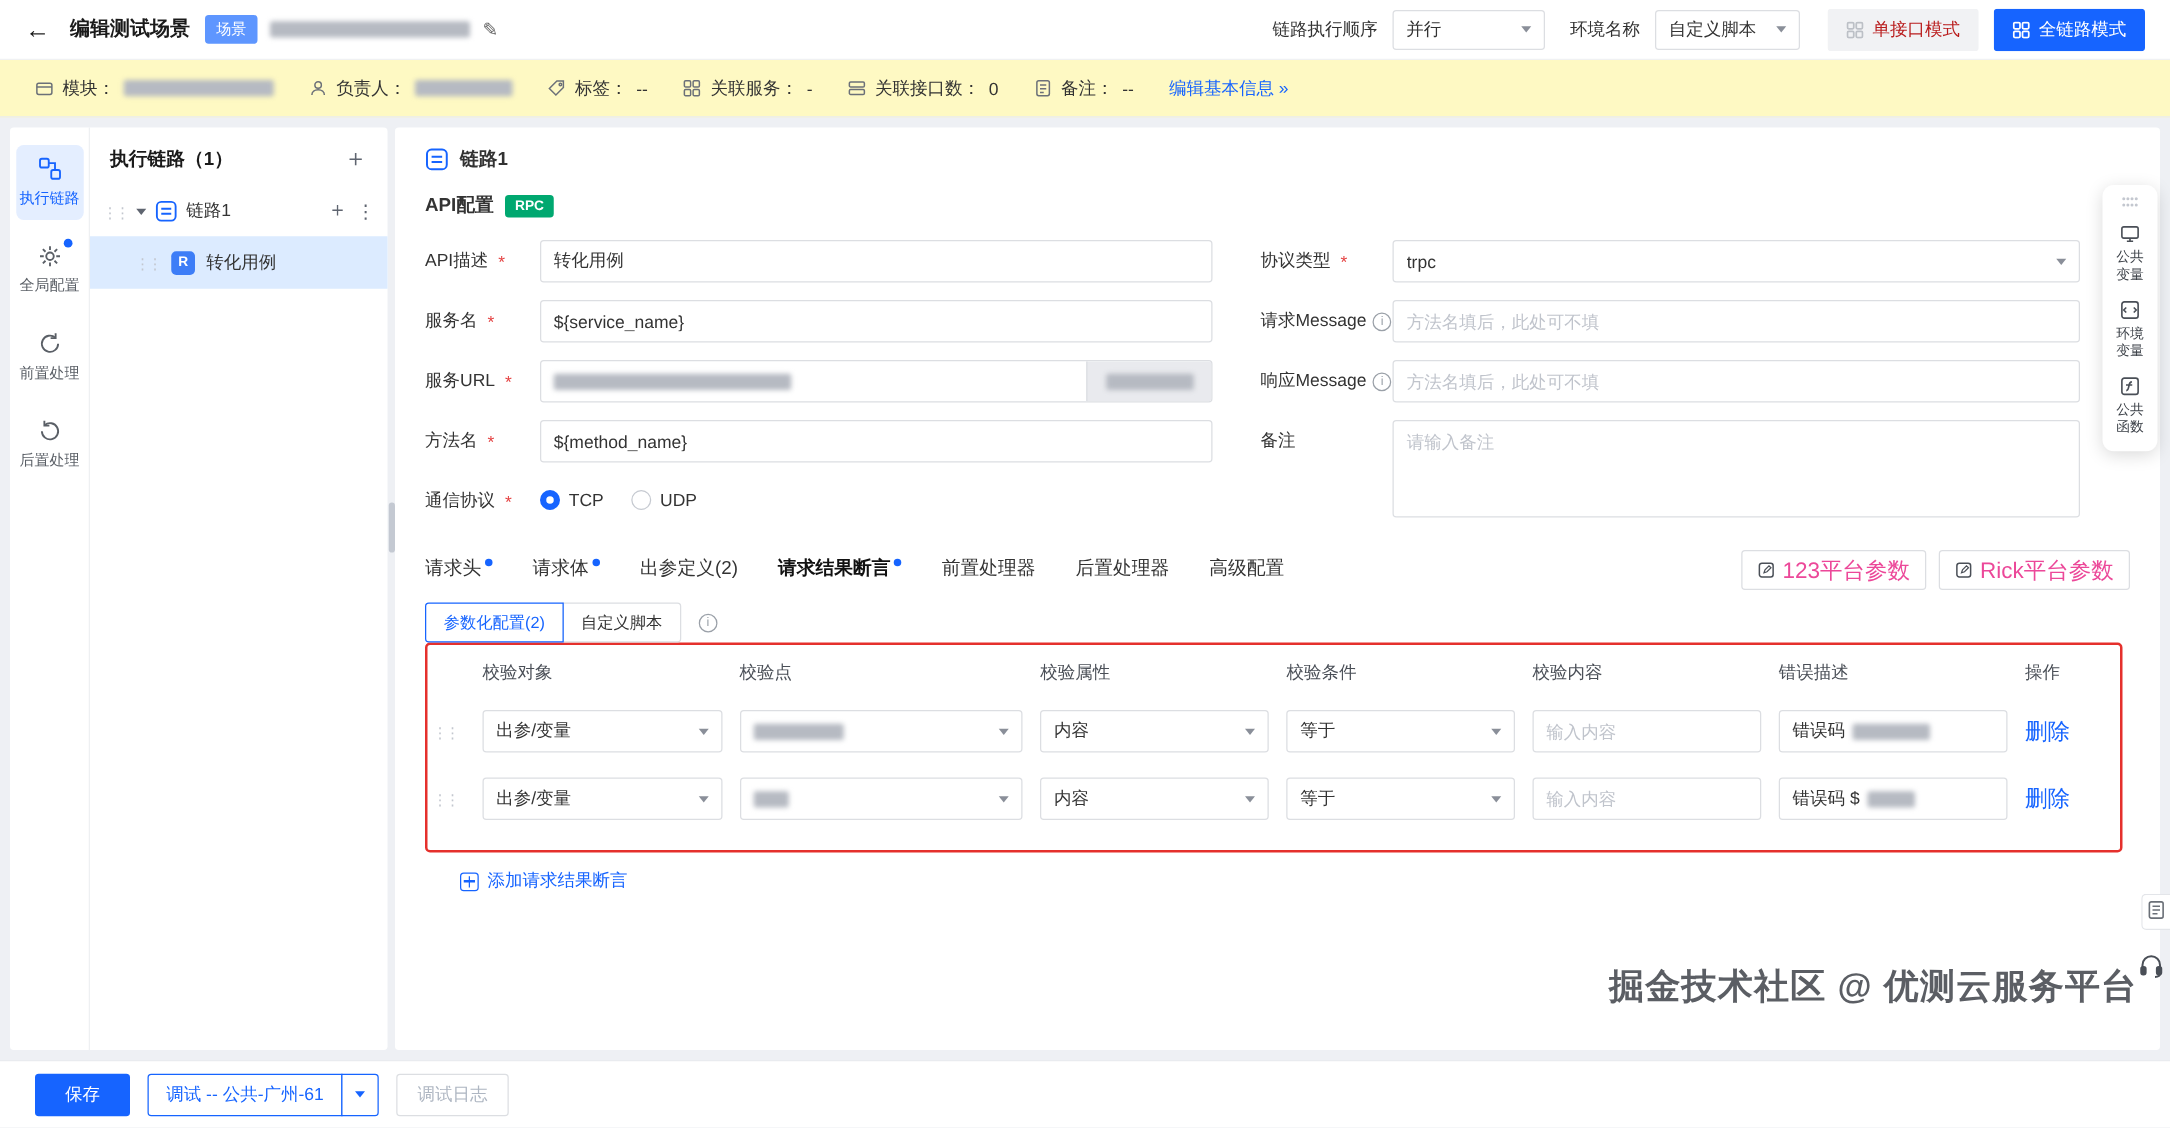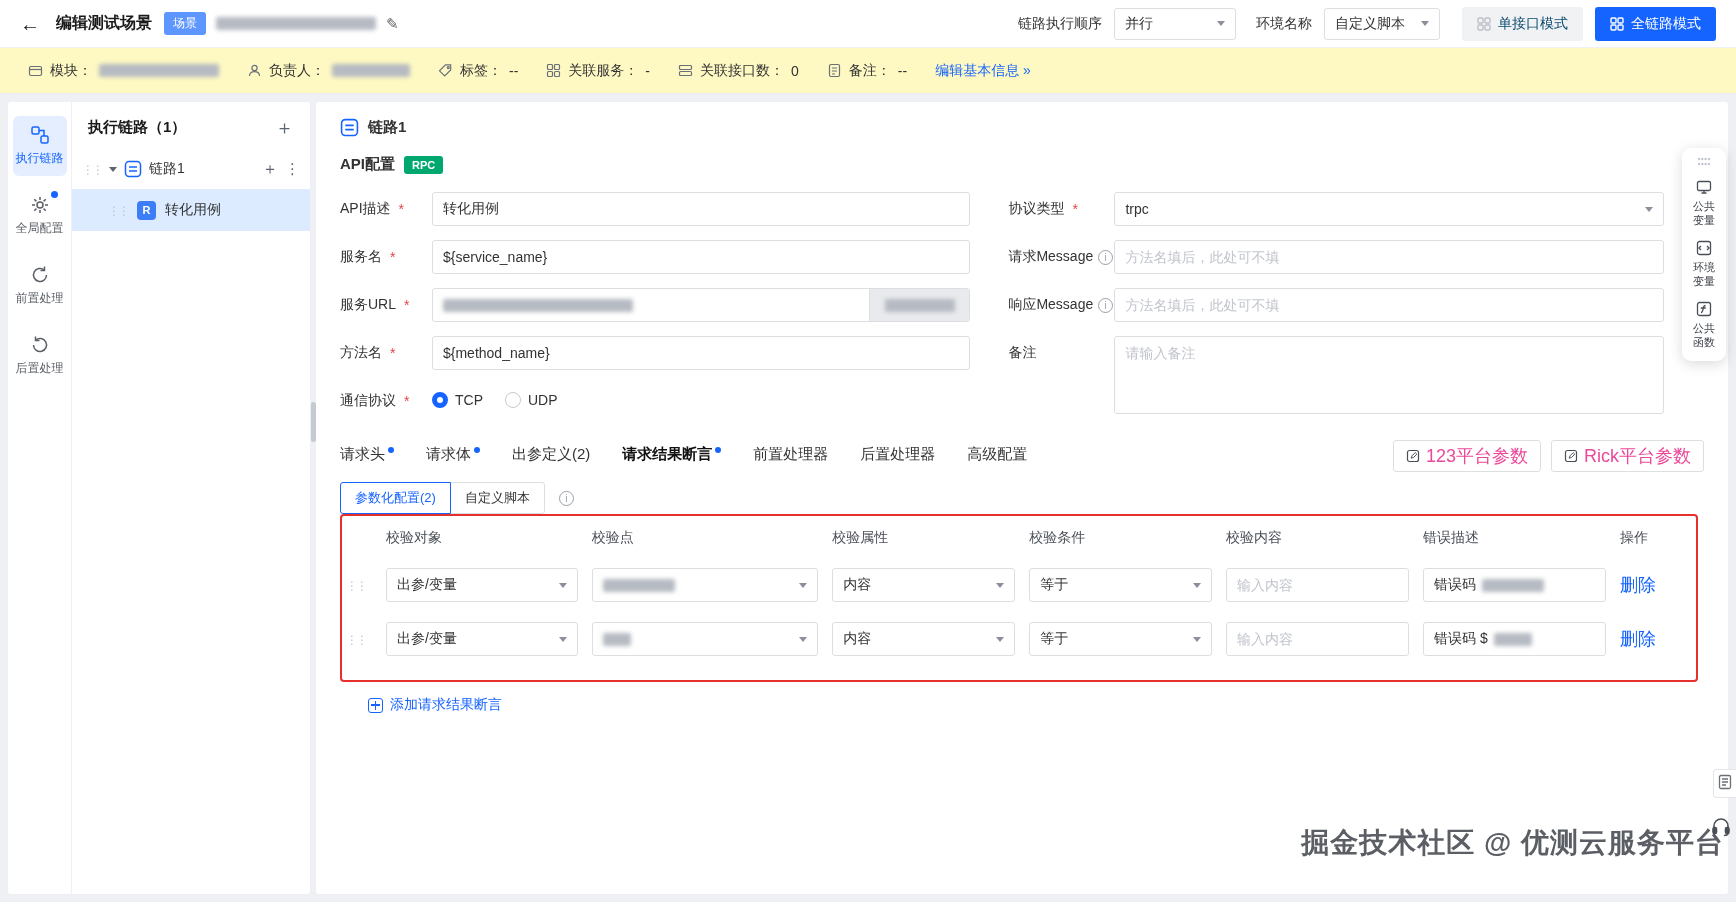--- a/index.html
+++ b/index.html
@@ -12,21 +12,21 @@
   .back{font-size:20px;color:#1a1a1a;margin-right:16px;cursor:pointer;line-height:1;}
   .page-title{font-weight:bold;font-size:16px;color:#1a1a1a;margin-right:12px;}
   .badge-scene{background:#5e96ff;color:#fff;font-size:12px;padding:3px 9px;border-radius:3px;margin-right:10px;}
   .redact{display:inline-block;height:13px;border-radius:2px;background:#b6bac2;filter:blur(2px);vertical-align:middle;}
   .pencil{color:#666;font-size:15px;margin-left:10px;cursor:pointer;}
   .topbar-right{margin-left:auto;display:flex;align-items:center;gap:12px;}
   .lbl{font-size:14px;color:#333;}
   .select{height:32px;border:1px solid var(--border);border-radius:3px;background:#fff;display:inline-flex;align-items:center;justify-content:space-between;padding:0 10px;font-size:14px;color:#333;cursor:pointer;}
   .caret{width:0;height:0;border-left:4px solid transparent;border-right:4px solid transparent;border-top:5px solid #8a8f99;margin-left:10px;flex:0 0 auto;}
   .btn{height:34px;border-radius:3px;display:inline-flex;align-items:center;gap:7px;padding:0 14px;font-size:14px;cursor:pointer;border:1px solid transparent;}
-  .btn-disabled{background:#f1f2f4;color:#0c4a6e;cursor:not-allowed;}
+  .btn-disabled{background:#f1f2f4;color:#b91c1c;cursor:not-allowed;}
   .btn-primary{background:var(--blue);color:#fff;}
 
   
   .infobar{height:46px;background:#fef9c3;display:flex;align-items:center;gap:28px;padding:0 28px;border-bottom:1px solid #e9ebef;flex:0 0 auto;}
   .info-item{display:flex;align-items:center;gap:7px;font-size:14px;color:#333;}
   .info-item svg{display:block;}
   .link{color:var(--blue);cursor:pointer;}
 
   
   .content{flex:1;display:flex;padding:8px;min-height:0;position:relative;}
@@ -105,21 +105,21 @@
   .add-ico{width:15px;height:15px;border:1.5px solid var(--blue);border-radius:3px;position:relative;flex:0 0 auto;}
   .add-ico::before{content:"";position:absolute;left:2px;right:2px;top:50%;height:1.5px;margin-top:-0.75px;background:var(--blue);}
   .add-ico::after{content:"";position:absolute;top:2px;bottom:2px;left:50%;width:1.5px;margin-left:-0.75px;background:var(--blue);}
 
   .float-tools{position:absolute;top:46px;right:2px;width:44px;background:#fff;border-radius:9px;box-shadow:0 3px 14px rgba(0,0,0,.15);padding:9px 0 12px;display:flex;flex-direction:column;align-items:center;gap:13px;z-index:5;}
   .ft-item{display:flex;flex-direction:column;align-items:center;gap:4px;font-size:11px;color:#3a3f46;line-height:14px;cursor:pointer;text-align:center;}
   .nub{position:absolute;left:-5px;top:300px;width:5px;height:40px;border-radius:3px;background:#c4c9d2;cursor:grab;}
 
   .edge-doc{position:absolute;right:0;bottom:104px;background:#fff;border:1px solid #e3e5e9;border-right:none;border-radius:4px 0 0 4px;padding:4px 3px;cursor:pointer;}
   .headset{position:absolute;right:4px;bottom:62px;cursor:pointer;}
-  .watermark{position:absolute;right:12px;bottom:40px;font-size:28px;font-weight:bold;color:#3f4349;opacity:.85;letter-spacing:1px;pointer-events:none;}
+  .watermark{position:absolute;right:26px;bottom:40px;font-size:28px;font-weight:bold;color:#3f4349;opacity:.85;letter-spacing:1px;pointer-events:none;}
 
   
   .footer{height:54px;background:#fff;border-top:1px solid #e9ebef;display:flex;align-items:center;padding:0 28px;gap:14px;flex:0 0 auto;}
   .btn-save{background:var(--blue);color:#fff;height:34px;padding:0 24px;border-radius:3px;font-size:14px;border:none;cursor:pointer;}
   .split{display:flex;}
   .split-main{height:34px;border:1px solid var(--blue);color:var(--blue);background:#fff;padding:0 14px;display:flex;align-items:center;font-size:14px;border-radius:3px 0 0 3px;cursor:pointer;}
   .split-caret{height:34px;width:30px;border:1px solid var(--blue);border-left:1px solid var(--blue);margin-left:-1px;border-radius:0 3px 3px 0;display:flex;align-items:center;justify-content:center;background:#fff;cursor:pointer;}
   .split-caret .caret{border-top-color:var(--blue);margin-left:0;}
   .btn-log{height:34px;border:1px solid var(--border);background:#fff;color:#aeb6c2;padding:0 16px;border-radius:3px;font-size:14px;cursor:not-allowed;}
 </style>
@@ -585,13 +585,23 @@
             <path d="M4 14v-3a7 7 0 0 1 14 0v3"></path>
             <rect x="3" y="12.5" width="3.5" height="6" rx="1.5" fill="#4a4f57"></rect>
             <rect x="15.5" y="12.5" width="3.5" height="6" rx="1.5" fill="#4a4f57"></rect>
             <path d="M18 18c0 1.6-1.8 2.5-4 2.5"></path>
           </g>
         </svg>
     </div>
     <div class="watermark">掘金技术社区 @ 优测云服务平台</div>
   </div>
 
+  <div class="footer">
+    <button class="btn-save">保存</button>
+    <div class="split">
+      <span class="split-main">调试 -- 公共-广州-61</span>
+      <span class="split-caret">
+          <span class="caret"></span>
+        </span>
+    </div>
+    <button class="btn-log">调试日志</button>
+  </div>
 </div>
 
 </body></html>

